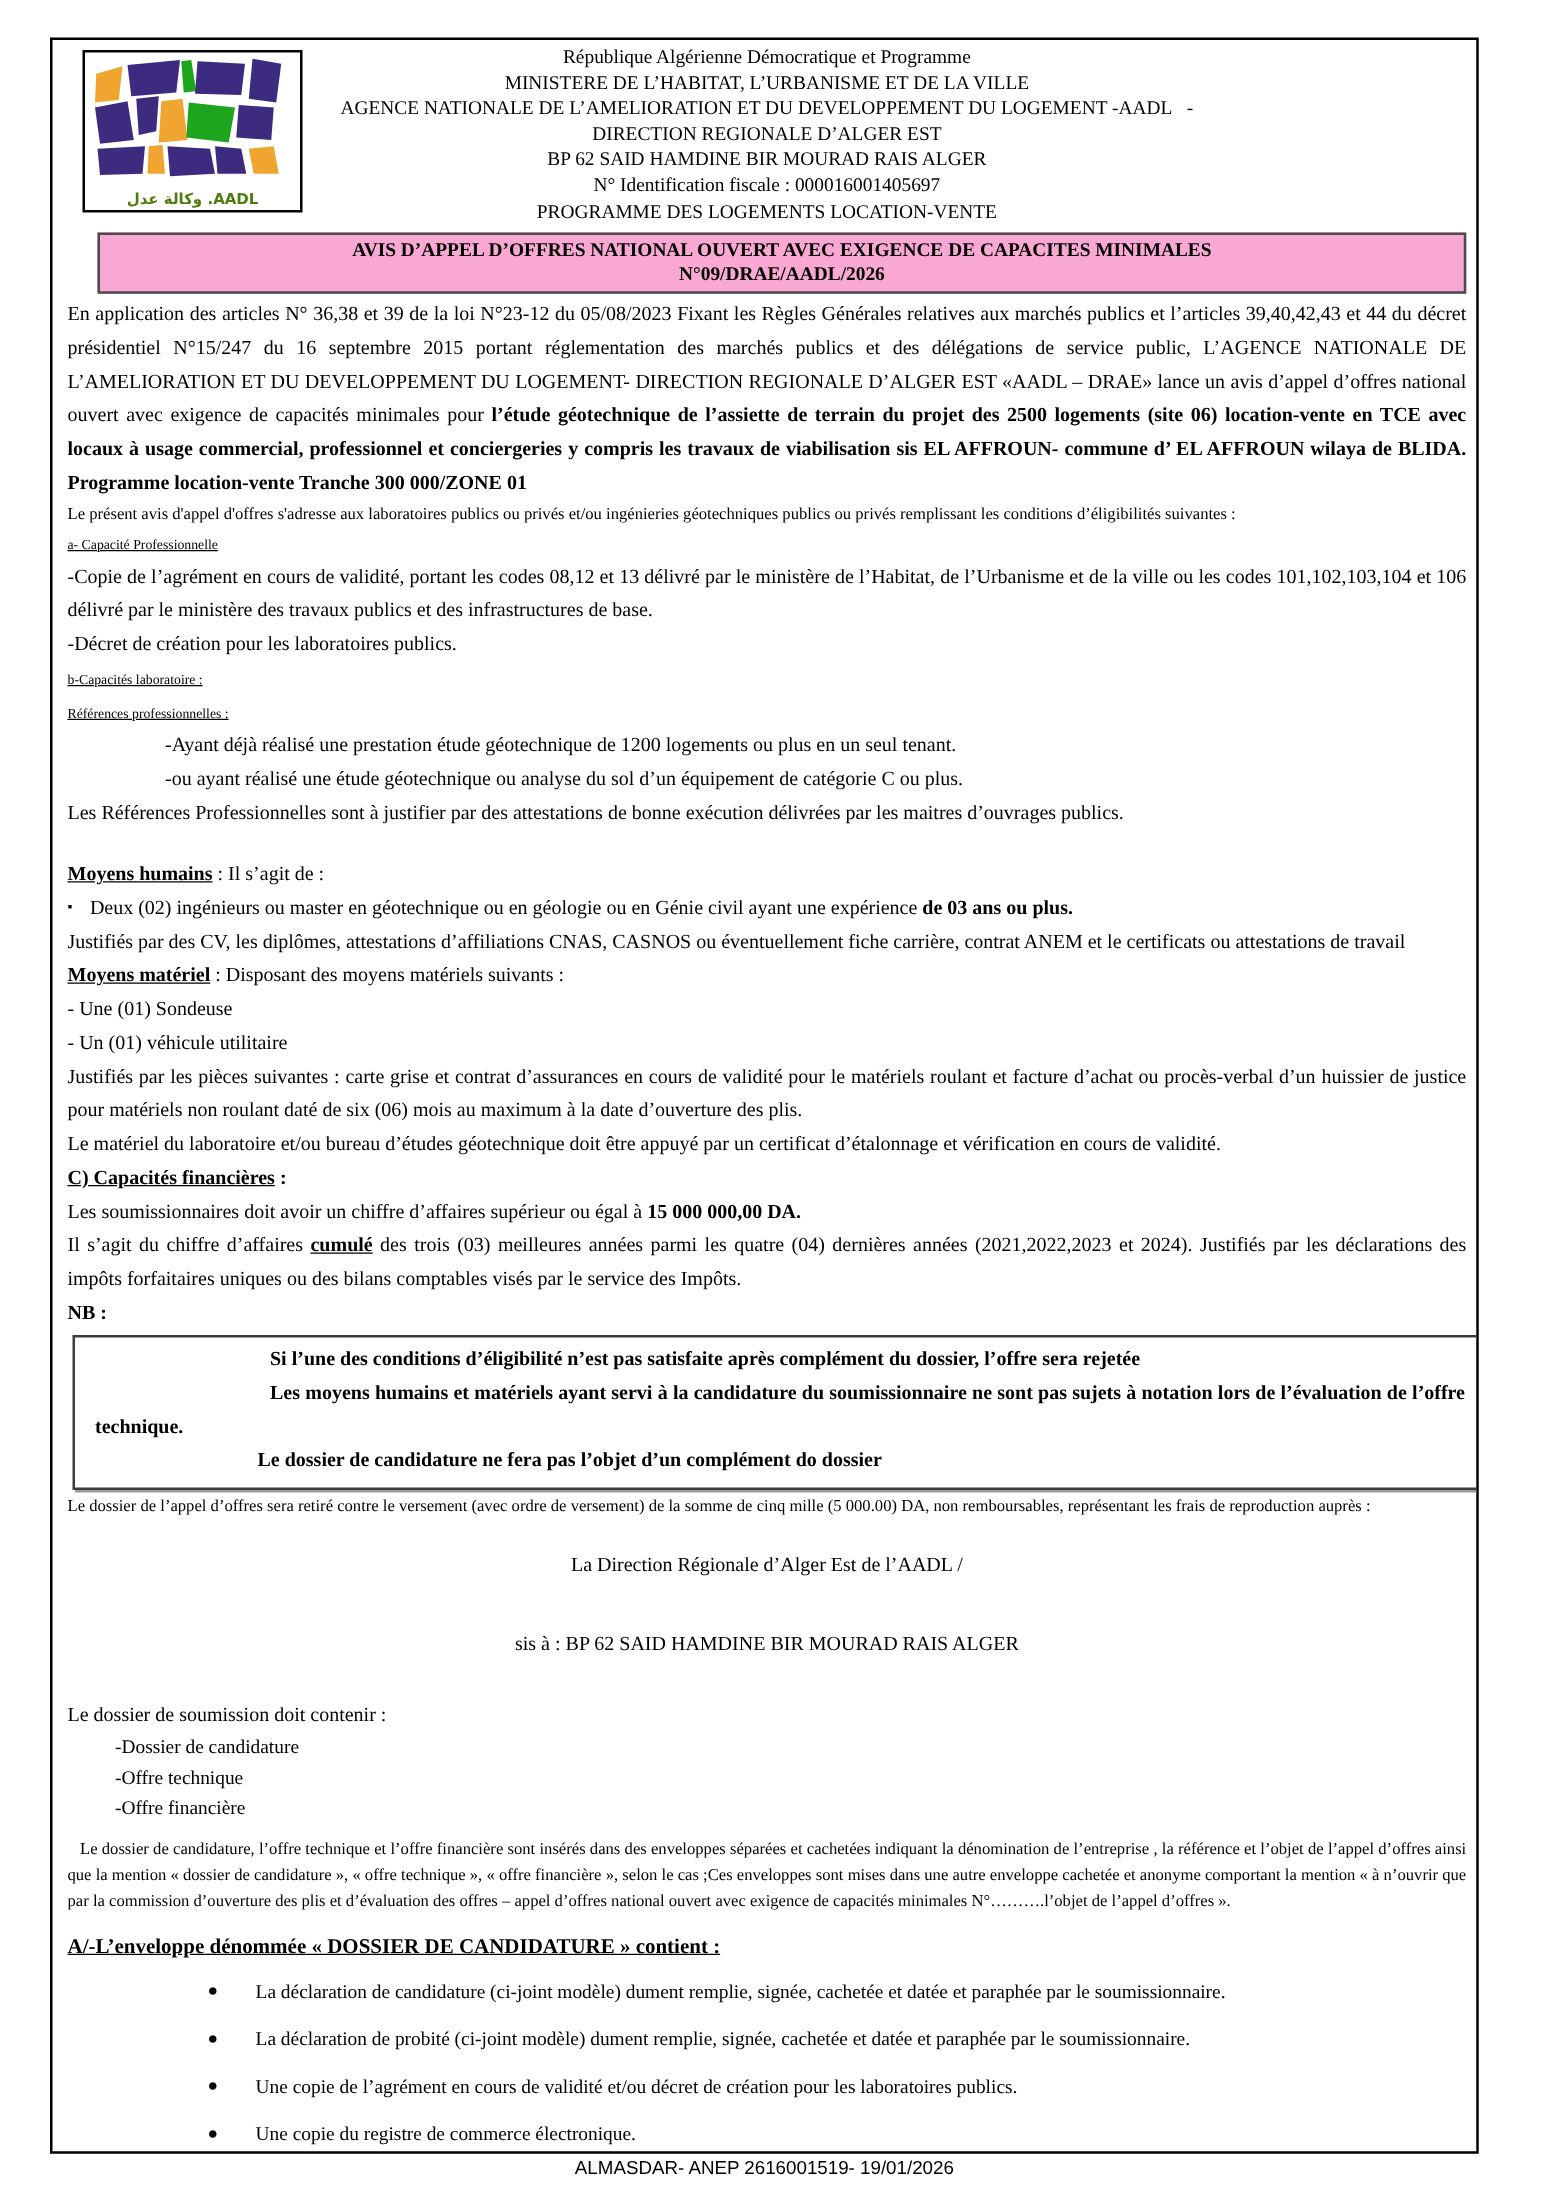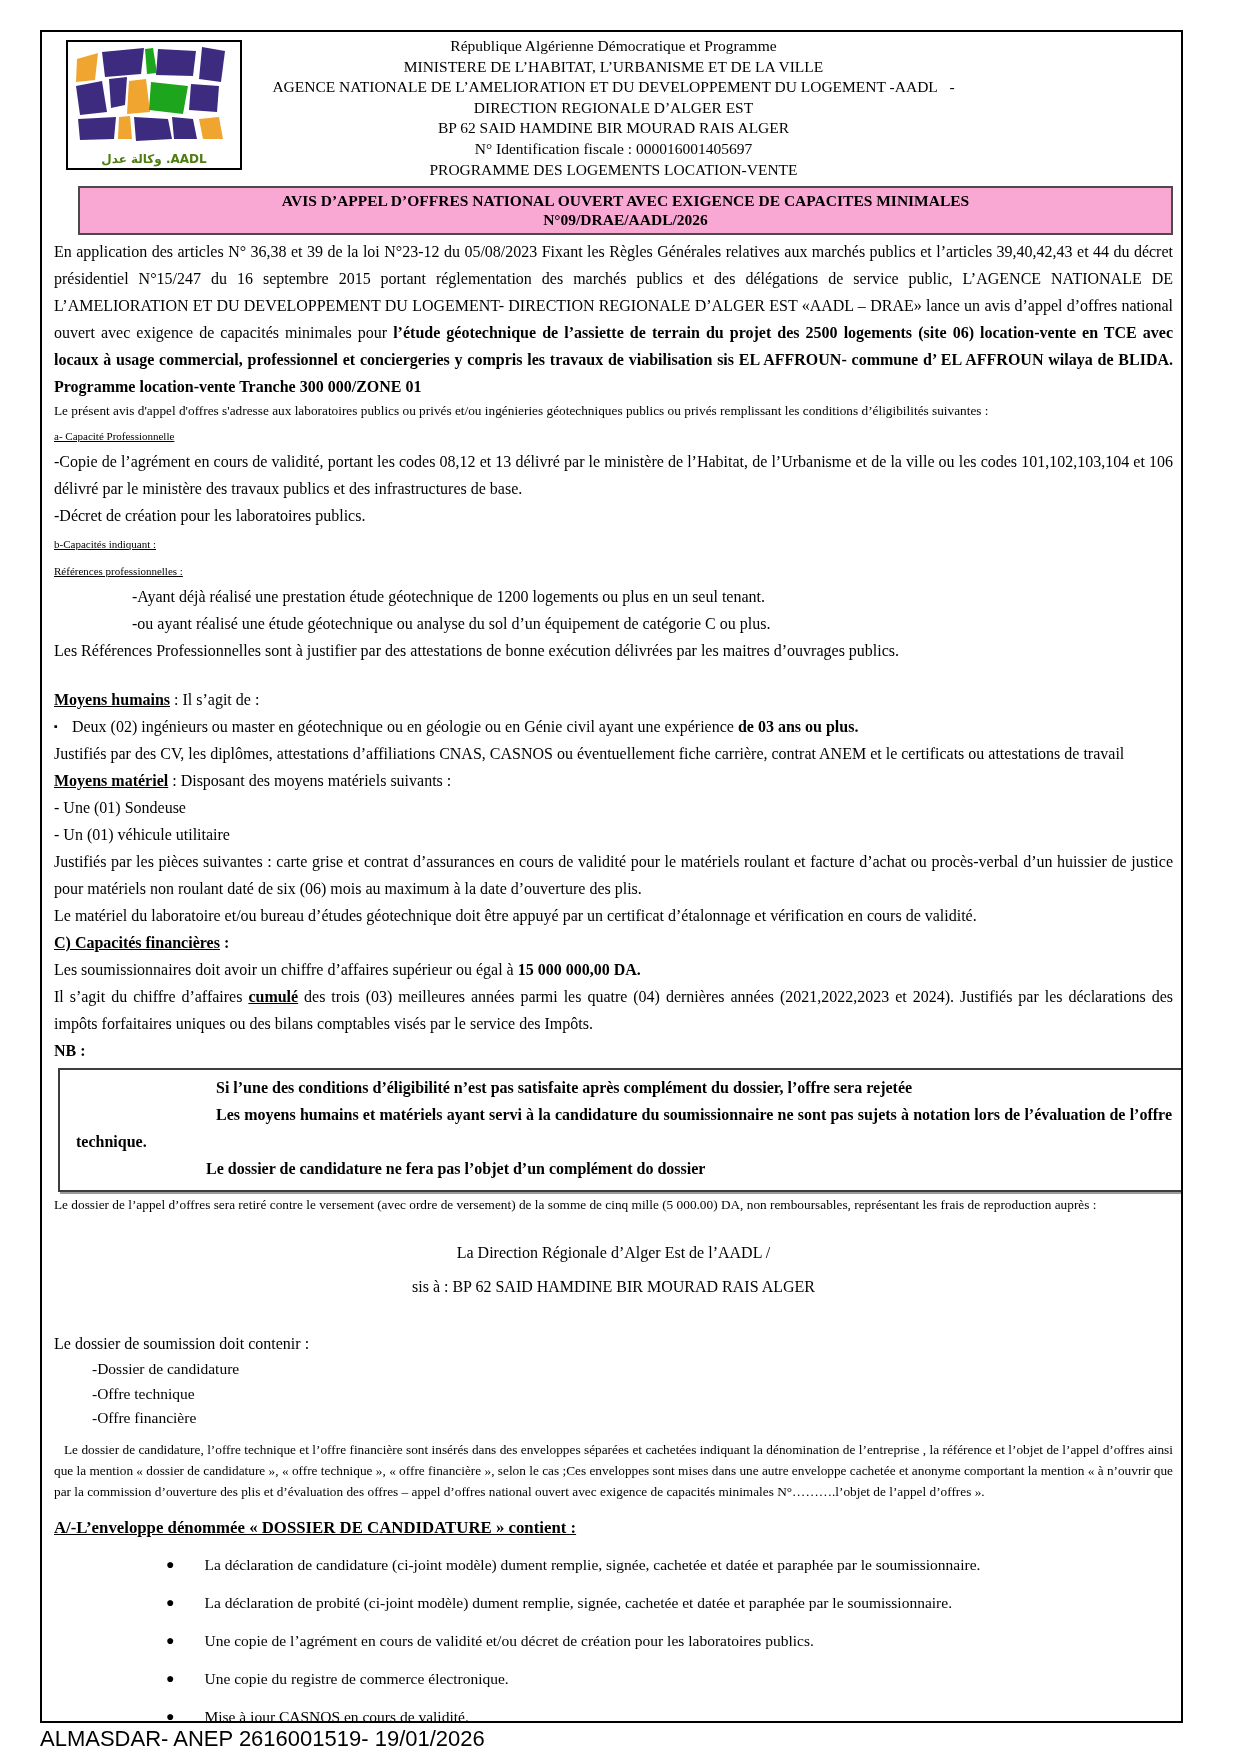--- a/index.html
+++ b/index.html
@@ -28,22 +28,22 @@
   .nb-box{margin:4px 0 2px 4px;width:1130px;box-sizing:border-box;border:2px solid #3d3d3d;
           box-shadow:2px 2px 0 #9a9a9a;padding:4px 14px 8px 16px;font-weight:bold;
           font-size:16px;line-height:27px;}
   .ti140{text-indent:140px;} .ti130{text-indent:130px;}
   .c{text-align:center;}
   .sub-items{padding-left:38px;font-size:15.5px;line-height:24.5px;}
   .a-title{font-weight:bold;text-decoration:underline;font-size:16.8px;margin-top:16px;}
   .b-item{display:flex;column-gap:30px;padding-left:112px;margin:16px 0;
           font-size:15.5px;line-height:22px;text-align:justify;}
   .dot{font-size:14px;line-height:22px;}
-  .footer{position:absolute;top:1726px;left:40px;width:1143px;
-          font-family:"Liberation Sans", sans-serif;font-size:22px;}
+  .footer{position:absolute;top:1726px;left:40px;width:1143px;text-align:center;
+          font-family:"Liberation Sans", sans-serif;font-size:15px;}
 </style>
 </head>
 <body>
 
 <div class="page">
   <div class="frame">
 
     <div class="logo-box">
       <svg width="168" height="100" viewBox="0 0 168 100">
         <polygon points="9,17 30,11 27,38 8,40" fill="#efa52f"></polygon>
@@ -81,21 +81,21 @@
     </div>
 
     <p class="bd j"><span>En application des articles N° 36,38 et 39 de la loi N°23-12 du 05/08/2023 Fixant les Règles Générales relatives aux marchés publics et l’articles 39,40,42,43 et 44 du décret présidentiel N°15/247 du 16 septembre 2015 portant réglementation des marchés publics et des délégations de service public, L’AGENCE NATIONALE DE L’AMELIORATION ET DU DEVELOPPEMENT DU LOGEMENT- DIRECTION REGIONALE D’ALGER EST «AADL – DRAE» lance un avis d’appel d’offres national ouvert avec exigence de capacités minimales pour </span><b>l’étude géotechnique de l’assiette de terrain du projet des 2500 logements (site 06) location-vente en TCE avec locaux à usage commercial, professionnel et conciergeries y compris les travaux de viabilisation sis EL AFFROUN- commune d’ EL AFFROUN wilaya de BLIDA.  Programme location-vente Tranche 300 000/ZONE 01</b></p>
 
     <p class="sm">Le présent avis d'appel d'offres s'adresse aux laboratoires publics ou privés et/ou ingénieries géotechniques publics ou privés remplissant les conditions d’éligibilités suivantes :</p>
 
     <p class="h1">a- Capacité Professionnelle</p>
     <p class="bd j">-Copie de l’agrément en cours de validité, portant les codes 08,12 et 13 délivré par le ministère de l’Habitat, de l’Urbanisme et de la ville ou les codes 101,102,103,104 et 106 délivré par le ministère des travaux publics et des infrastructures de base.</p>
     <p class="bd">-Décret de création pour les laboratoires publics.</p>
 
-    <p class="h1">b-Capacités indiquant :</p>
+    <p class="h1">b-Capacités laboratoire :</p>
     <p class="h1">Références professionnelles :</p>
     <p class="bd ind">-Ayant déjà réalisé une prestation étude géotechnique de 1200 logements ou plus en un seul tenant.</p>
     <p class="bd ind">-ou ayant réalisé une étude géotechnique ou analyse du sol d’un équipement de catégorie C ou plus.</p>
     <p class="bd">Les Références Professionnelles sont à justifier par des attestations de bonne exécution délivrées par les maitres d’ouvrages publics.</p>
 
     <p class="bd mt22"><span class="bu">Moyens humains</span><span> : Il s’agit de :</span></p>
     <div class="sq-line">
       <span class="sq">▪</span>
       <span><span>Deux (02) ingénieurs ou master en géotechnique ou en géologie ou en Génie civil ayant une expérience </span><b>de 03 ans ou plus.</b></span>
     </div>
@@ -114,21 +114,21 @@
 
     <div class="nb-box">
       <p class="ti140">Si l’une des conditions d’éligibilité n’est pas satisfaite après complément du dossier, l’offre sera rejetée</p>
       <p class="ti140 j">Les moyens humains et matériels ayant servi à la candidature du soumissionnaire ne sont pas sujets à notation lors de l’évaluation de l’offre technique.</p>
       <p class="ti130">Le dossier de candidature ne fera pas l’objet d’un complément do dossier</p>
     </div>
 
     <p class="sm">Le dossier de l’appel d’offres sera retiré contre le versement (avec ordre de versement) de la somme de cinq mille (5 000.00) DA, non remboursables, représentant les frais de reproduction auprès :</p>
 
     <p class="bd c" style="margin-top:24px">La Direction Régionale d’Alger Est de l’AADL /</p>
-    <p class="bd c" style="margin-top:7px">sis à : BP 62 SAID HAMDINE BIR MOURAD RAIS ALGER</p>
+    <p class="bd c" style="margin-top:36px">sis à : BP 62 SAID HAMDINE BIR MOURAD RAIS ALGER</p>
 
     <p class="bd" style="margin-top:30px">Le dossier de soumission doit contenir :</p>
     <div class="sub-items">-Dossier de candidature</div>
     <div class="sub-items">-Offre technique</div>
     <div class="sub-items">-Offre financière</div>
 
     <p class="sm mt8" style="text-indent:10px">Le dossier de candidature, l’offre technique et l’offre financière sont insérés dans des enveloppes séparées et cachetées indiquant la dénomination de l’entreprise , la référence et  l’objet de l’appel d’offres ainsi que la mention « dossier de candidature », « offre technique », « offre financière », selon le cas ;Ces enveloppes sont mises dans une autre enveloppe cachetée et anonyme comportant la mention  « à n’ouvrir que par la commission d’ouverture des plis et d’évaluation des offres – appel d’offres national ouvert avec exigence de capacités minimales N°……….l’objet de l’appel d’offres ».</p>
 
     <p class="a-title">A/-L’enveloppe dénommée « DOSSIER DE CANDIDATURE » contient :</p>
 

